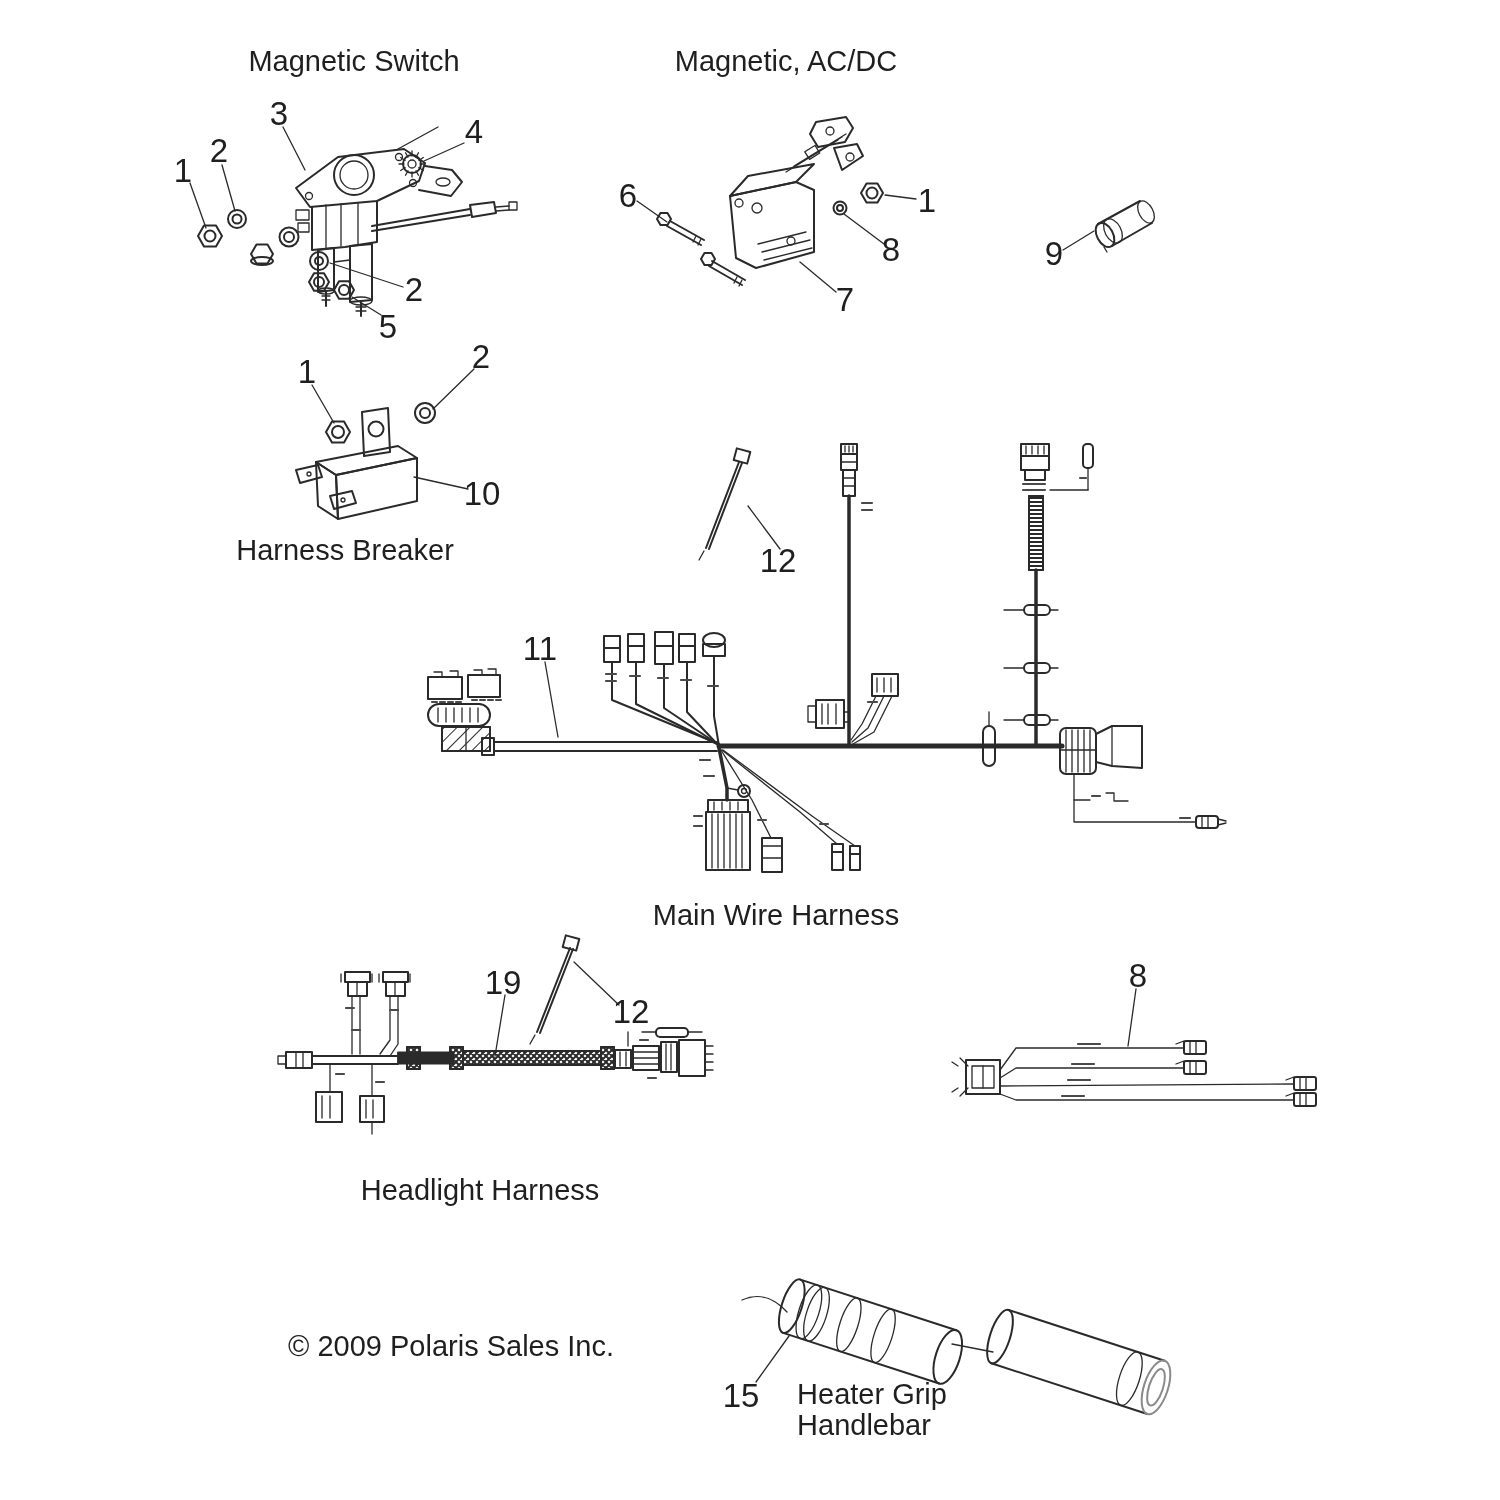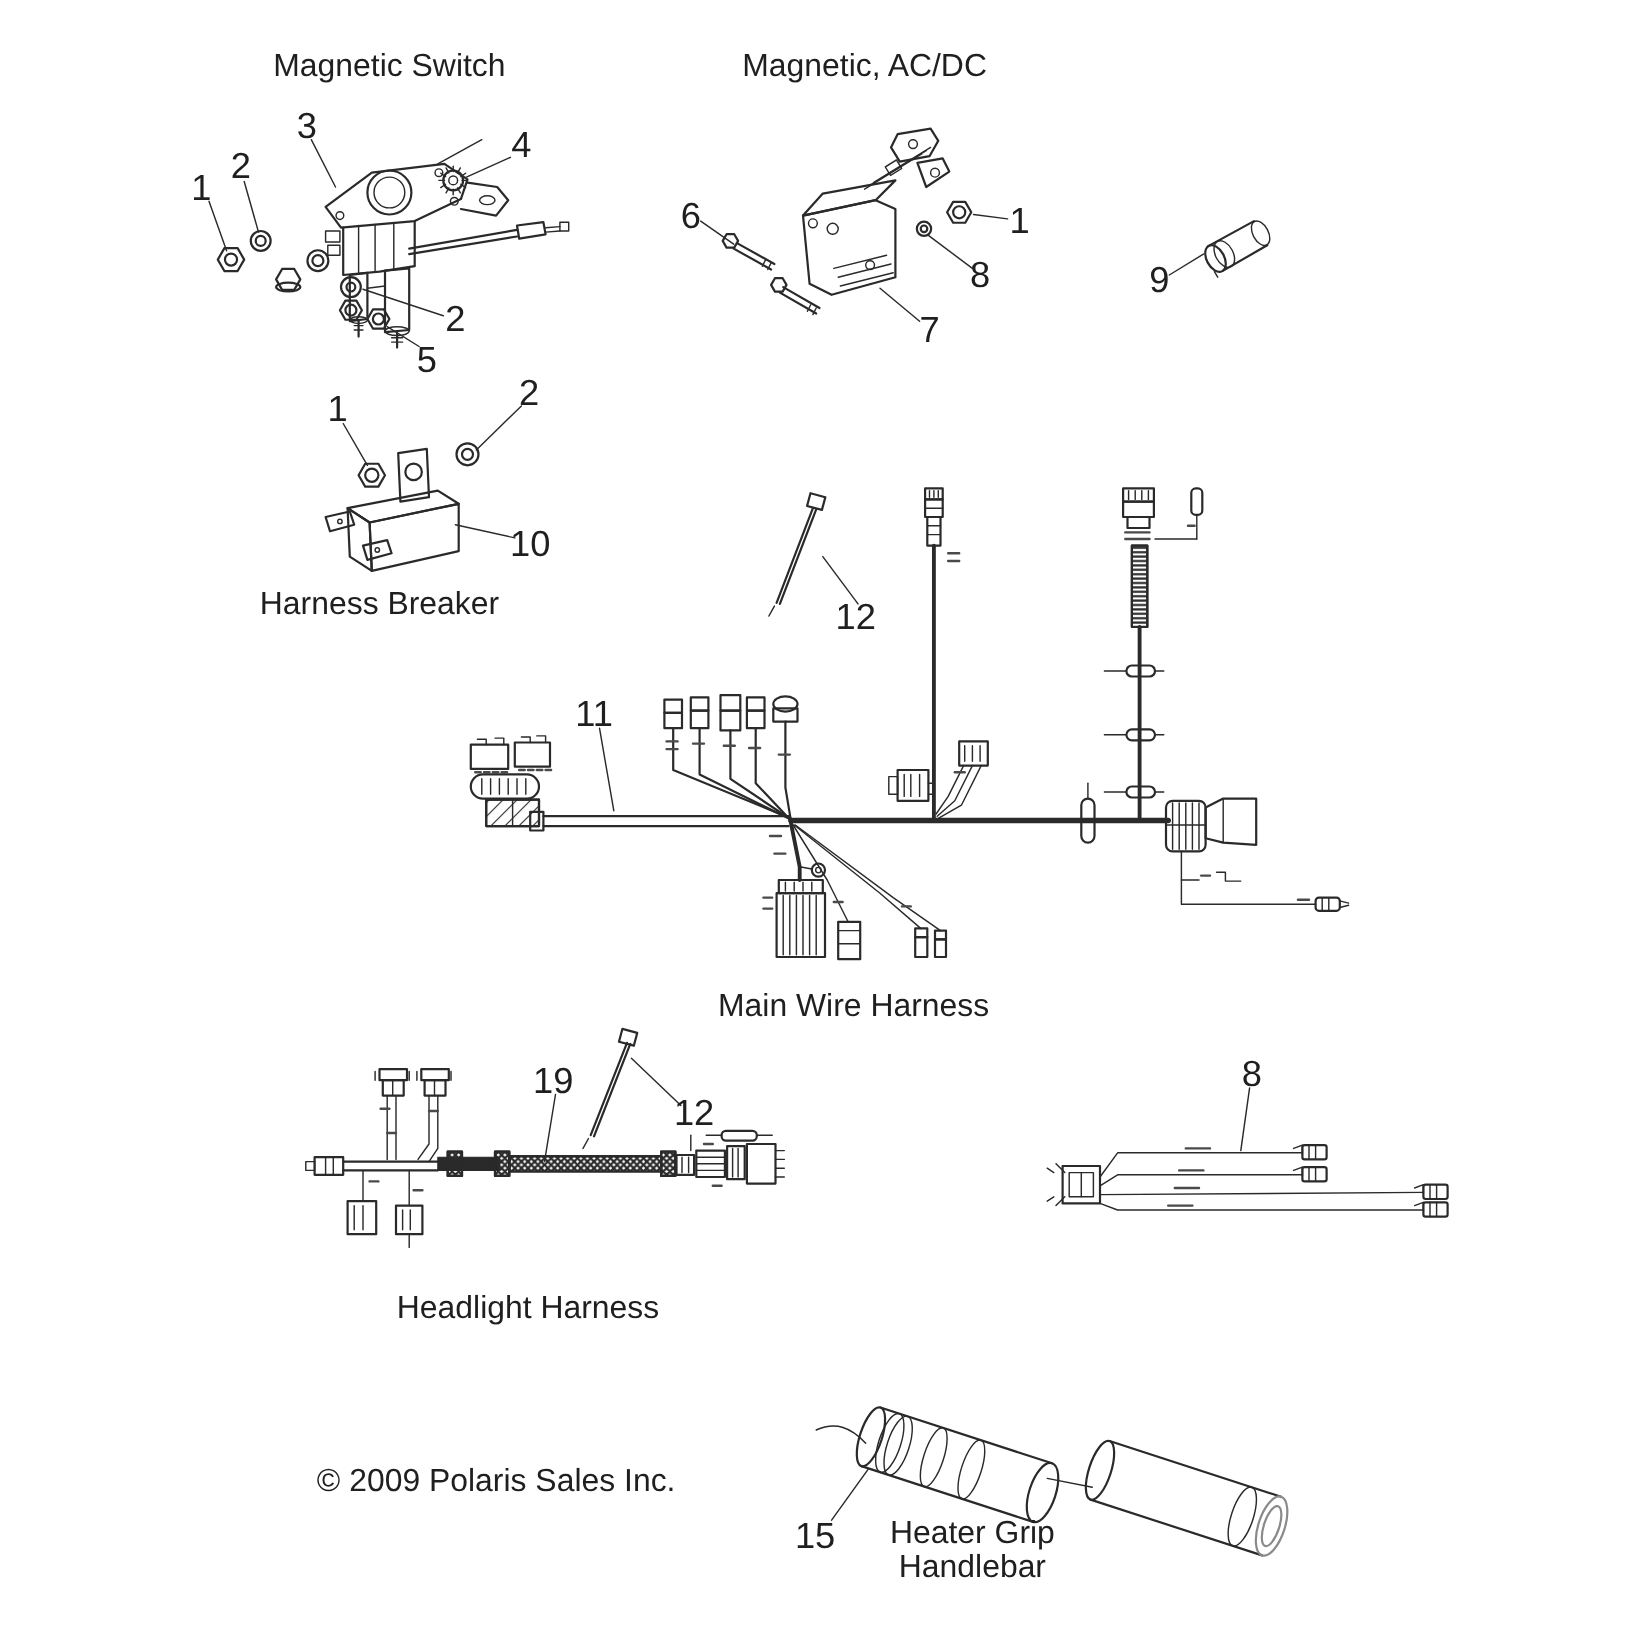--- a/index.html
+++ b/index.html
@@ -17,21 +17,21 @@
   #art .thick{stroke-width:5;}
   #art .micro{stroke:#4a4a4a;stroke-width:2.2;}
   #art .gray{stroke:#8a8a8a;}
   #art .inkfill{fill:#2a2a2a;stroke:#2a2a2a;stroke-width:1;}
   #art .braidfill{fill:url(#braid);}
   #art .hatchfill{fill:url(#hatchA);}
   #art .coilfill{fill:url(#coil);}
   .title{position:absolute;transform:translate(-50%,-50%);font-size:29px;white-space:nowrap;}
   .callout{position:absolute;transform:translate(-50%,-50%);font-size:33px;}
   .copyright{position:absolute;font-size:29px;white-space:nowrap;text-align:right;}
-  .title-stack{position:absolute;transform:translate(-50%,-50%);font-size:29px;text-align:center;line-height:31px;white-space:nowrap;margin-left:12px;}
+  .title-stack{position:absolute;transform:translate(-50%,-50%);font-size:29px;line-height:31px;white-space:nowrap;}
 </style>
 </head>
 <body>
 
 <div id="canvas">
 
 <svg id="art" width="1500" height="1500" viewBox="0 0 1500 1500">
   <defs>
     <pattern id="hatchA" width="9" height="9" patternUnits="userSpaceOnUse" patternTransform="rotate(45)">
       <line x1="0" y1="0" x2="0" y2="9" stroke="#2a2a2a" stroke-width="1.6"></line>

